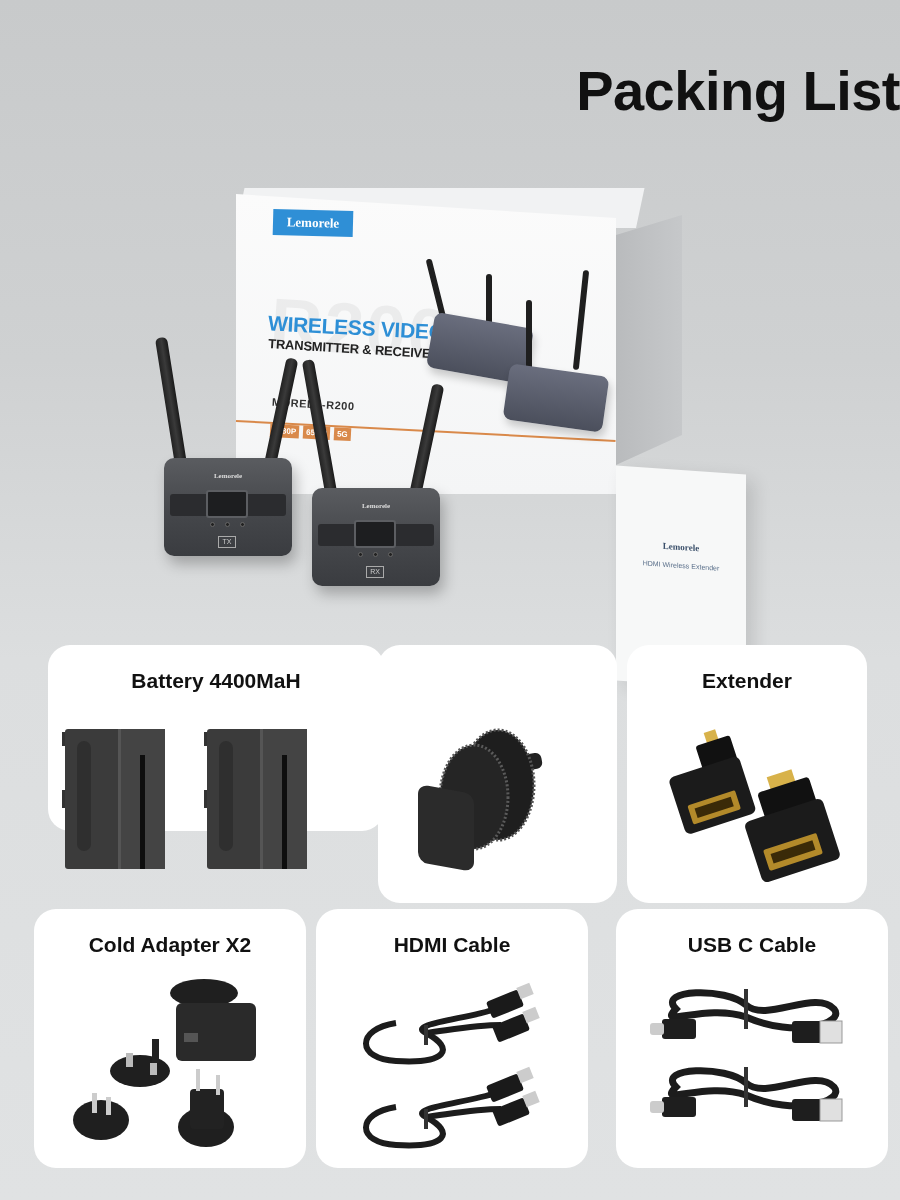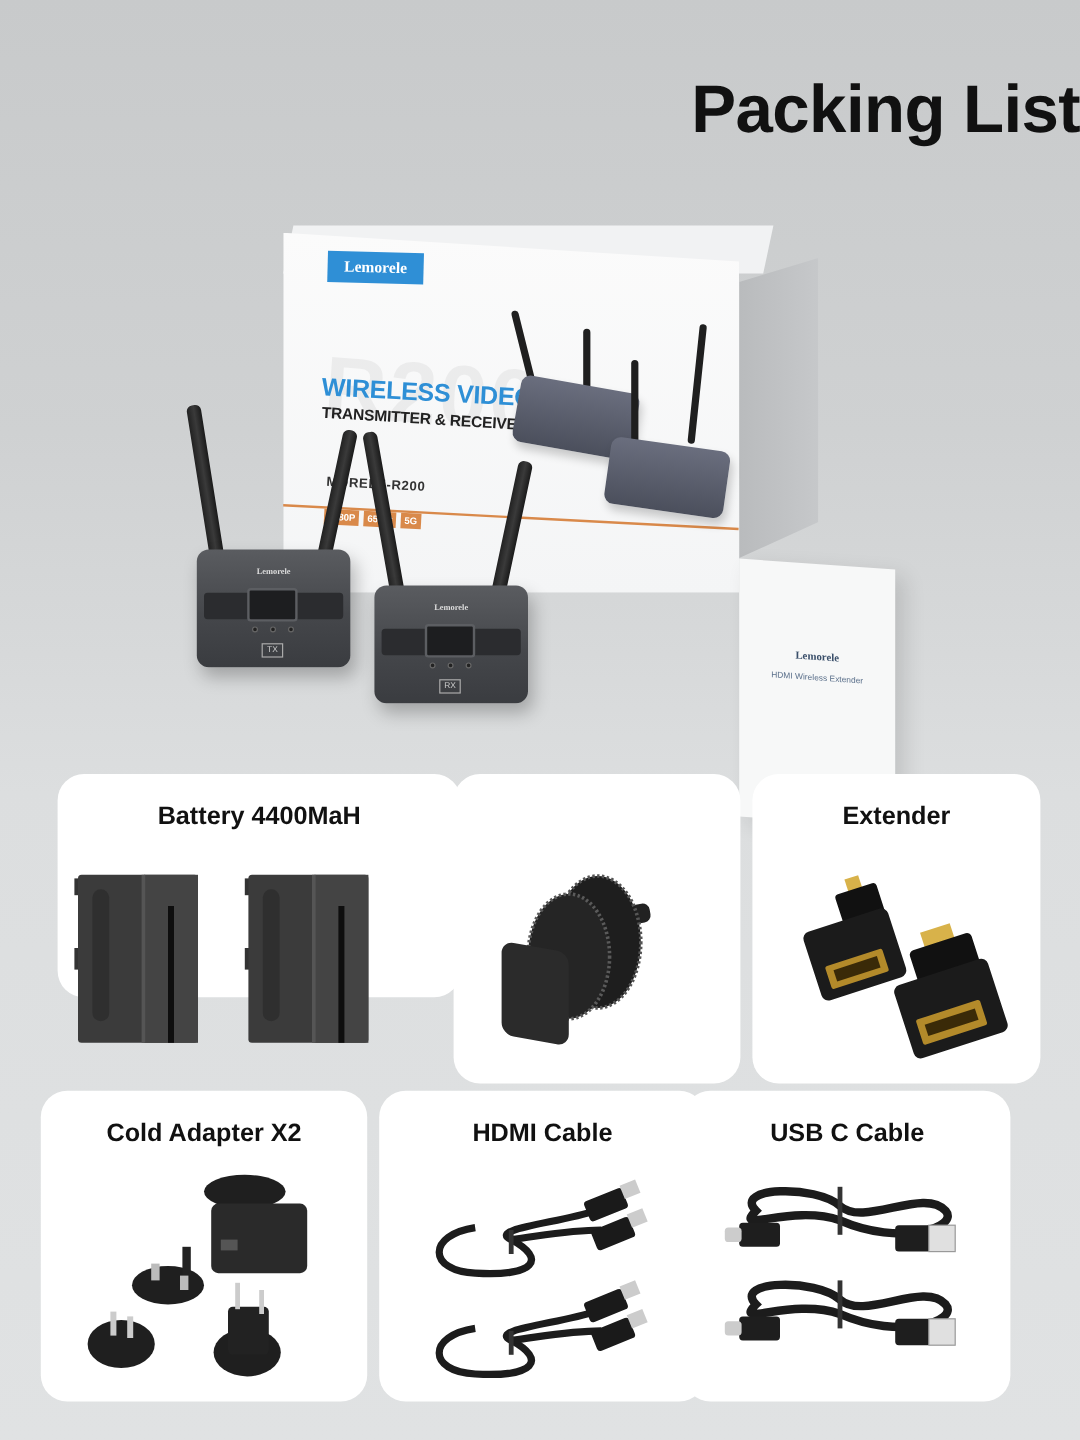--- a/index.html
+++ b/index.html
@@ -301,21 +301,21 @@
         <rect x="172" y="26" width="34" height="18" rx="3" fill="#1a1a1a" transform="rotate(-22 189 35)"></rect>
         <rect x="202" y="16" width="14" height="12" fill="#ccc" transform="rotate(-22 209 22)"></rect>
         <rect x="178" y="50" width="34" height="18" rx="3" fill="#1a1a1a" transform="rotate(-22 195 59)"></rect>
         <rect x="208" y="40" width="14" height="12" fill="#ccc" transform="rotate(-22 215 46)"></rect>
         <rect x="108" y="56" width="4" height="20" fill="#333"></rect>
       </g>
     </svg>
   </div>
 </div>
 
-<div class="card" style="left:570px;top:909px;width:272px;height:259px;">
+<div class="card" style="left:616px;top:909px;width:272px;height:259px;">
   <div class="card-title">USB C Cable</div>
   <div class="card-art">
     <svg width="272" height="199" viewBox="0 0 272 199">
       <g>
         <path d="M60 40 C 40 20, 110 18, 130 36 C 150 54, 200 20, 218 40 C 230 54, 180 70, 130 48 C 90 34, 40 60, 60 40 Z" fill="none" stroke="#1c1c1c" stroke-width="7"></path>
         <rect x="46" y="50" width="34" height="20" rx="3" fill="#1e1e1e"></rect>
         <rect x="34" y="54" width="14" height="12" rx="3" fill="#ccc"></rect>
         <rect x="176" y="52" width="30" height="22" rx="3" fill="#1e1e1e"></rect>
         <rect x="204" y="52" width="22" height="22" fill="#e0e0e0" stroke="#999"></rect>
         <rect x="128" y="20" width="4" height="40" fill="#333"></rect>

